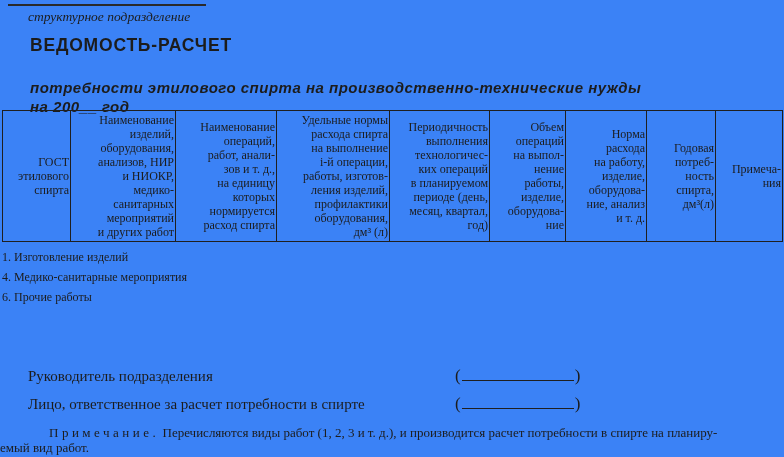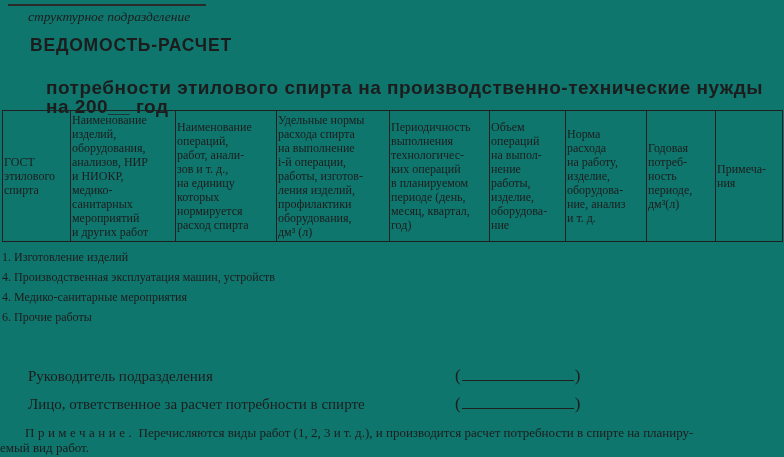--- a/index.html
+++ b/index.html
@@ -1,20 +1,20 @@
 <!DOCTYPE html>
 <html><head>
 <meta charset="utf-8">
 <style>
   html, body { margin: 0; padding: 0; background: #ffffff; }
   .page {
     position: relative;
     width: 784px;
     height: 457px;
-    background: #0f766e;
+    background: #3b82f6;
     color: #1c1c1c;
     font-family: "Liberation Serif", serif;
     overflow: hidden;
   }
 
   
   .dept-rule {
     position: absolute;
     top: 4px; left: 8px;
     width: 198px; height: 0;
@@ -33,41 +33,42 @@
     top: 35px; left: 30px;
     font-family: "Liberation Sans", sans-serif;
     font-weight: bold;
   }
   .doc-title {
     margin: 0 0 22px 0;
     font-size: 17.5px;
     letter-spacing: 0.8px;
   }
   .doc-subtitle {
-    margin: 16px;
-    font-size: 19px;
+    margin: 0;
+    font-size: 15px;
     letter-spacing: 0.5px;
     line-height: 19px;
     white-space: pre;
+    font-style: italic;
   }
 
   
   .spirit-table {
     position: absolute;
     top: 110px; left: 2px;
     width: 780px; height: 128px;
     border-collapse: collapse;
     table-layout: fixed;
   }
   .spirit-table th {
     border: 1.5px solid #1f1f1f;
     font-weight: normal;
     font-size: 12px;
     line-height: 14px;
-    text-align: left;
+    text-align: right;
     vertical-align: middle;
     white-space: pre-line;
     padding: 2px 1px;
   }
   col.c1 { width: 68px; }  col.c2 { width: 105px; } col.c3 { width: 101px; }
   col.c4 { width: 113px; } col.c5 { width: 100px; } col.c6 { width: 76px; }
   col.c7 { width: 81px; }  col.c8 { width: 69px; }  col.c9 { width: 67px; }
 
   
   .work-list {
@@ -102,21 +103,21 @@
 
   
   .footnote {
     position: absolute;
     top: 425px; left: 0;
     width: 784px;
     font-size: 13px;
     line-height: 15px;
     text-indent: 25px;
   }
-  .footnote-label { letter-spacing: 3.5px; }
+  .footnote-label { letter-spacing: 3.5px; margin-left: 24px; }
   .footnote-text { white-space: pre-line; }
 </style>
 </head>
 <body>
 
 <div class="page">
 
   <div class="dept-rule"></div>
   <div class="dept-label">структурное подразделение</div>
 
@@ -188,31 +189,30 @@
       <th>Норма
 расхода
 на работу,
 изделие,
 оборудова-
 ние, анализ
 и т. д.</th>
       <th>Годовая
 потреб-
 ность
-периоде,
+спирта,
 дм³(л)</th>
       <th>Примеча-
 ния</th>
     </tr>
   </tbody>
     </table>
 
   <div class="work-list">
     <div>1. Изготовление изделий</div>
-    <div>4. Производственная эксплуатация машин, устройств</div>
     <div>4. Медико-санитарные мероприятия</div>
     <div>6. Прочие работы</div>
   </div>
 
   <div class="sig-row sig-row-1">
     <span class="sig-label">Руководитель подразделения</span>
     <span class="sig-blank"><span>(</span><span class="blank-line"></span><span>)</span></span>
   </div>
 
   <div class="sig-row sig-row-2">

